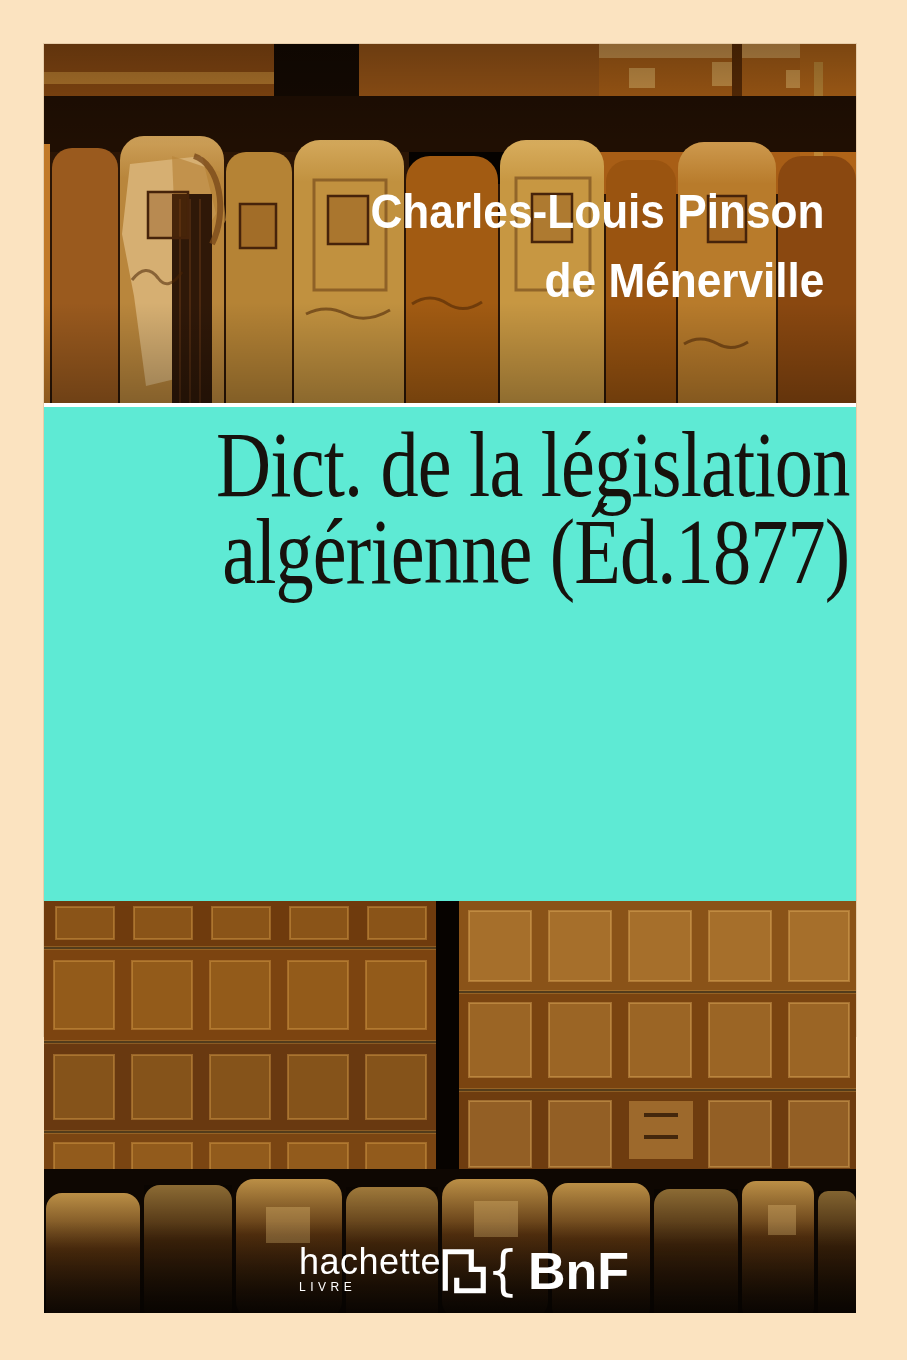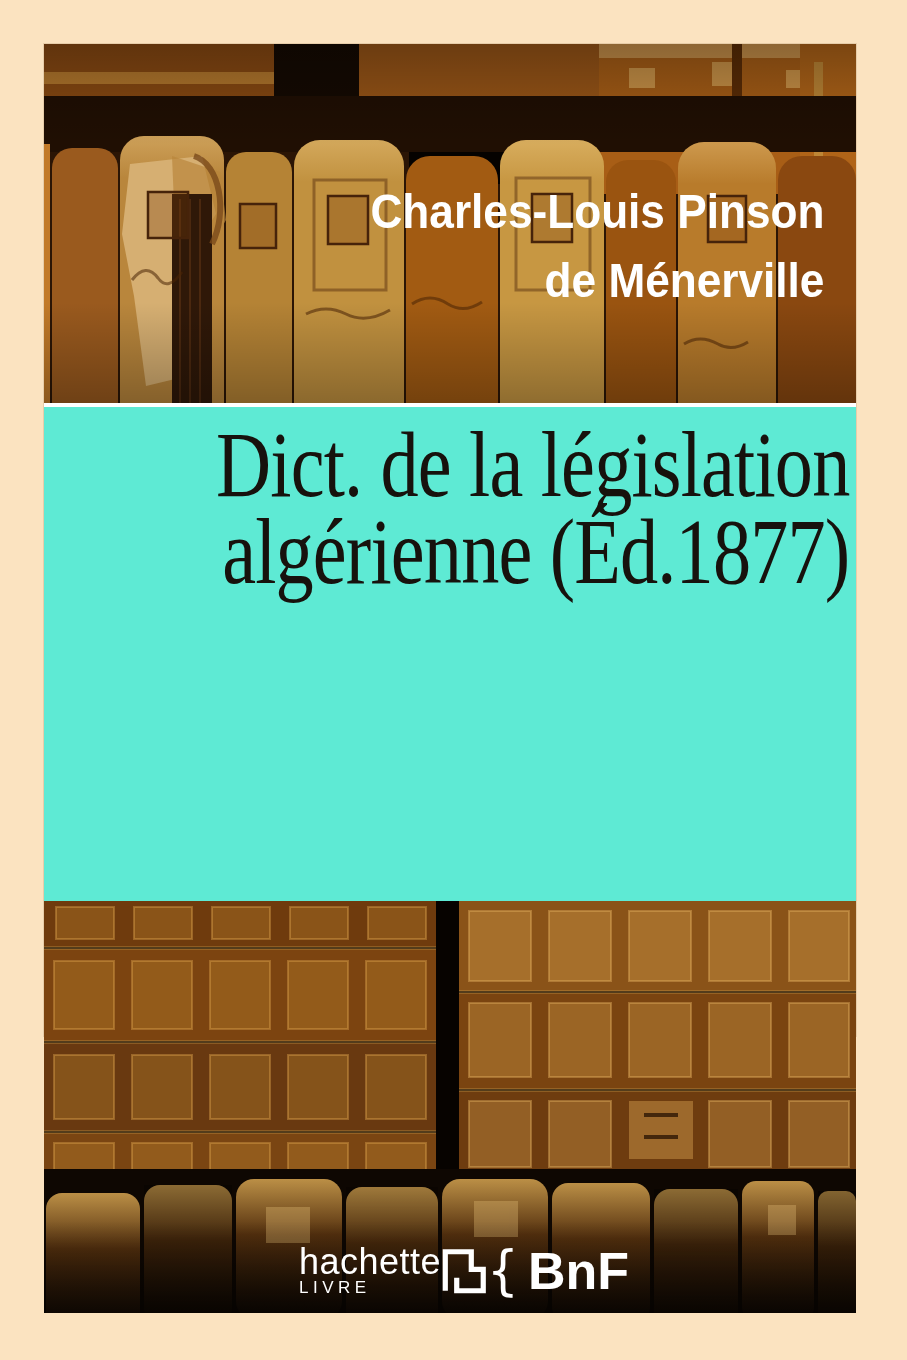--- a/index.html
+++ b/index.html
@@ -17,21 +17,21 @@
   .title{padding:14px 8px 0 0;text-align:right;color:#17120d;
     font-family:"Liberation Serif",serif;font-weight:400;
     font-size:93px;line-height:87px;letter-spacing:-1px;
     transform:scaleX(.82);transform-origin:100% 0;white-space:nowrap;}
   .logos{position:absolute;left:50%;bottom:16px;transform:translateX(-50%) translateX(14px);
     display:flex;align-items:center;gap:46px;color:#ffffff;}
   .hachette{display:flex;align-items:center;gap:12px;}
   .hachette-monogram{width:47px;height:47px;display:block;}
   .hachette-text{display:flex;flex-direction:column;align-items:flex-start;}
   .hachette-word{font-size:36px;line-height:33px;font-weight:400;letter-spacing:.5px;}
-  .hachette-sub{font-size:17px;line-height:19px;font-weight:400;letter-spacing:4.5px;}
+  .hachette-sub{font-size:12px;line-height:19px;font-weight:400;letter-spacing:4.5px;}
   .bnf{display:flex;align-items:center;gap:9px;}
   .bnf-brace{font-family:"DejaVu Sans",sans-serif;font-size:50px;line-height:50px;font-weight:400;
     transform:scaleY(1.05);}
   .bnf-word{font-size:52px;line-height:46px;font-weight:bold;letter-spacing:0;}
 </style>
 </head>
 <body>
 
 <div class="frame">
   <div class="cover">

